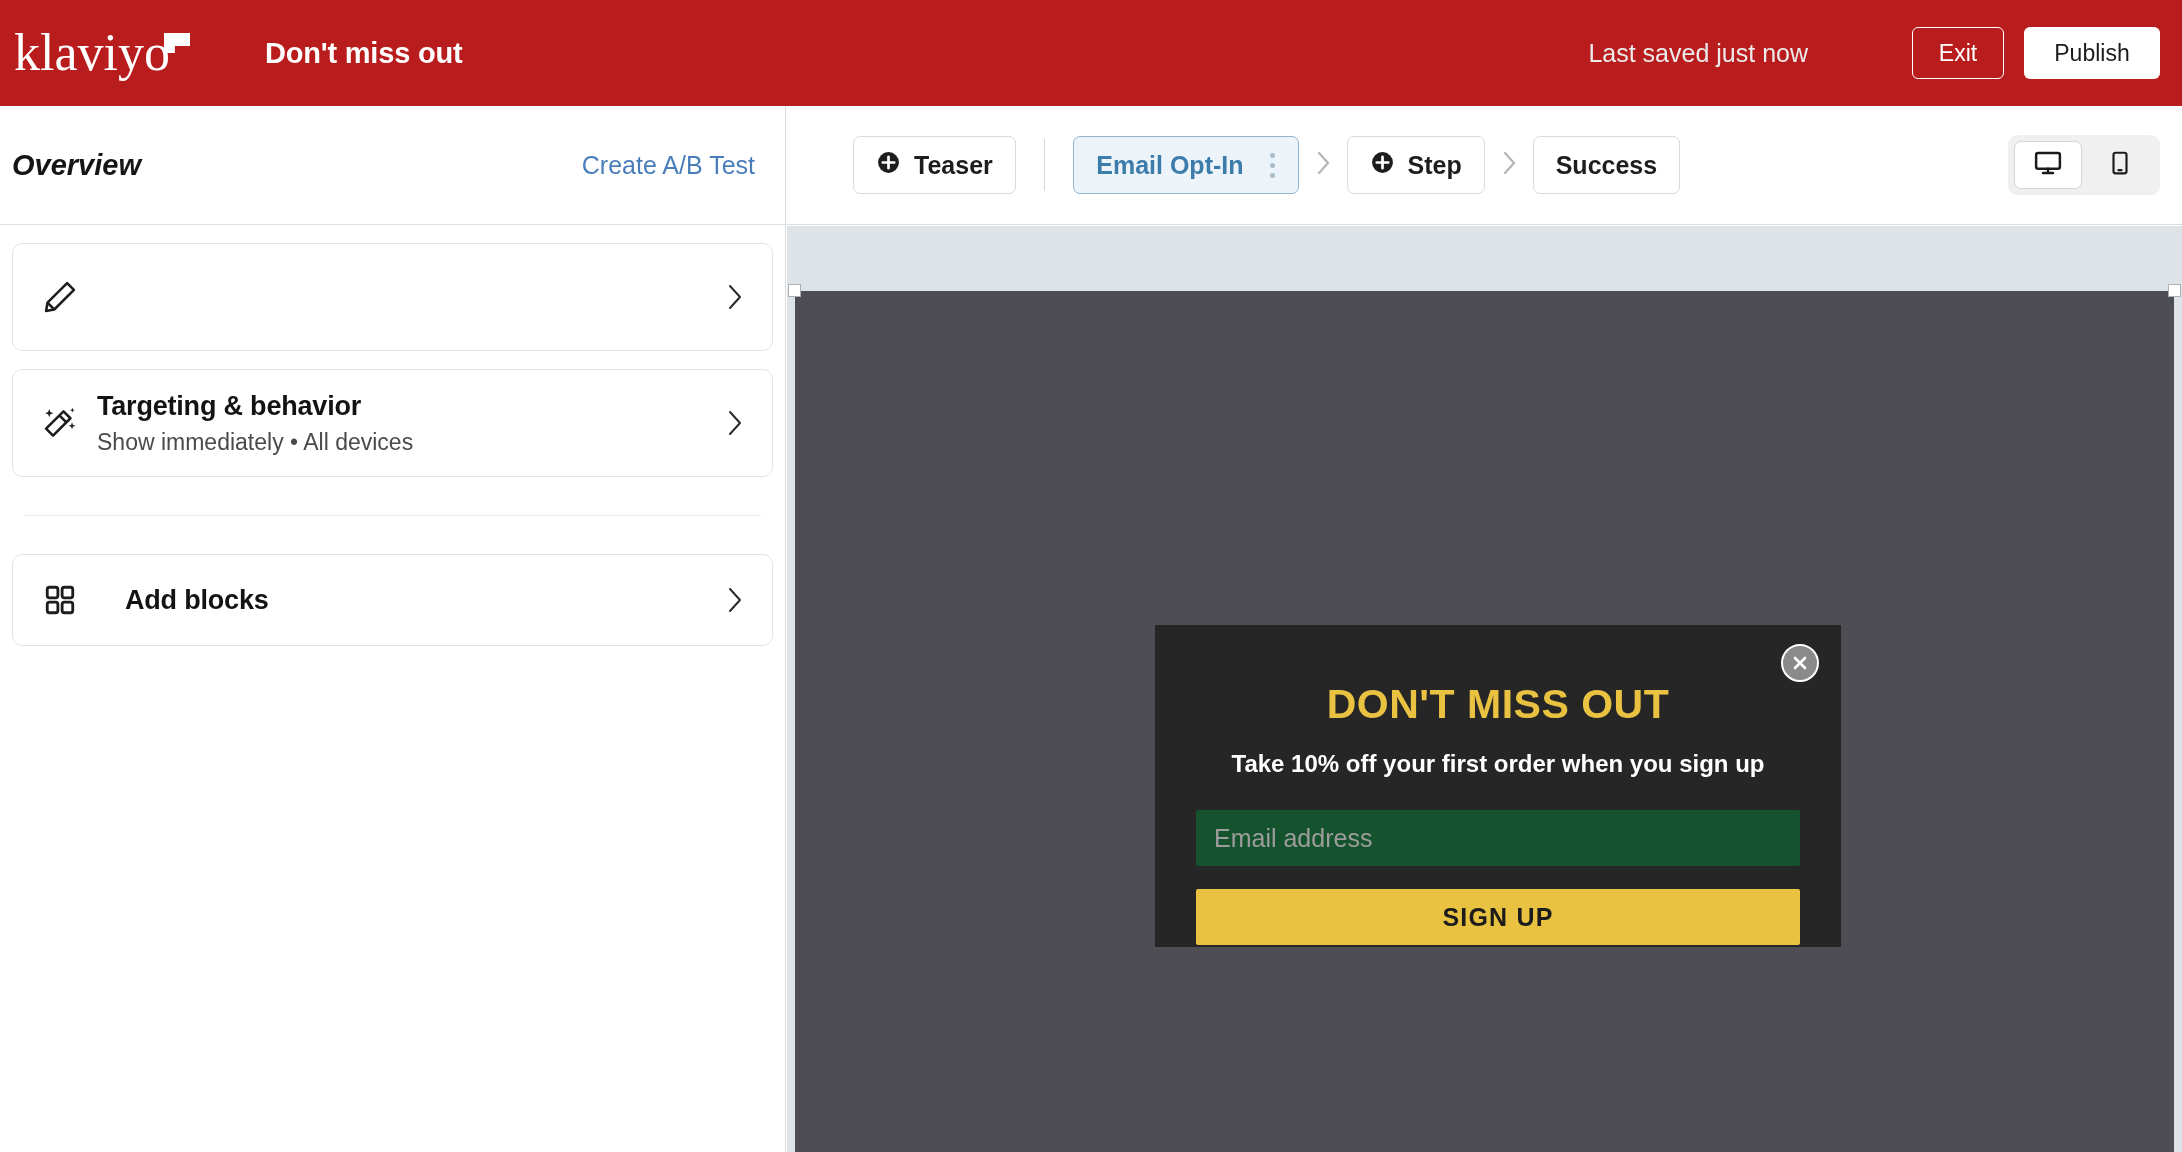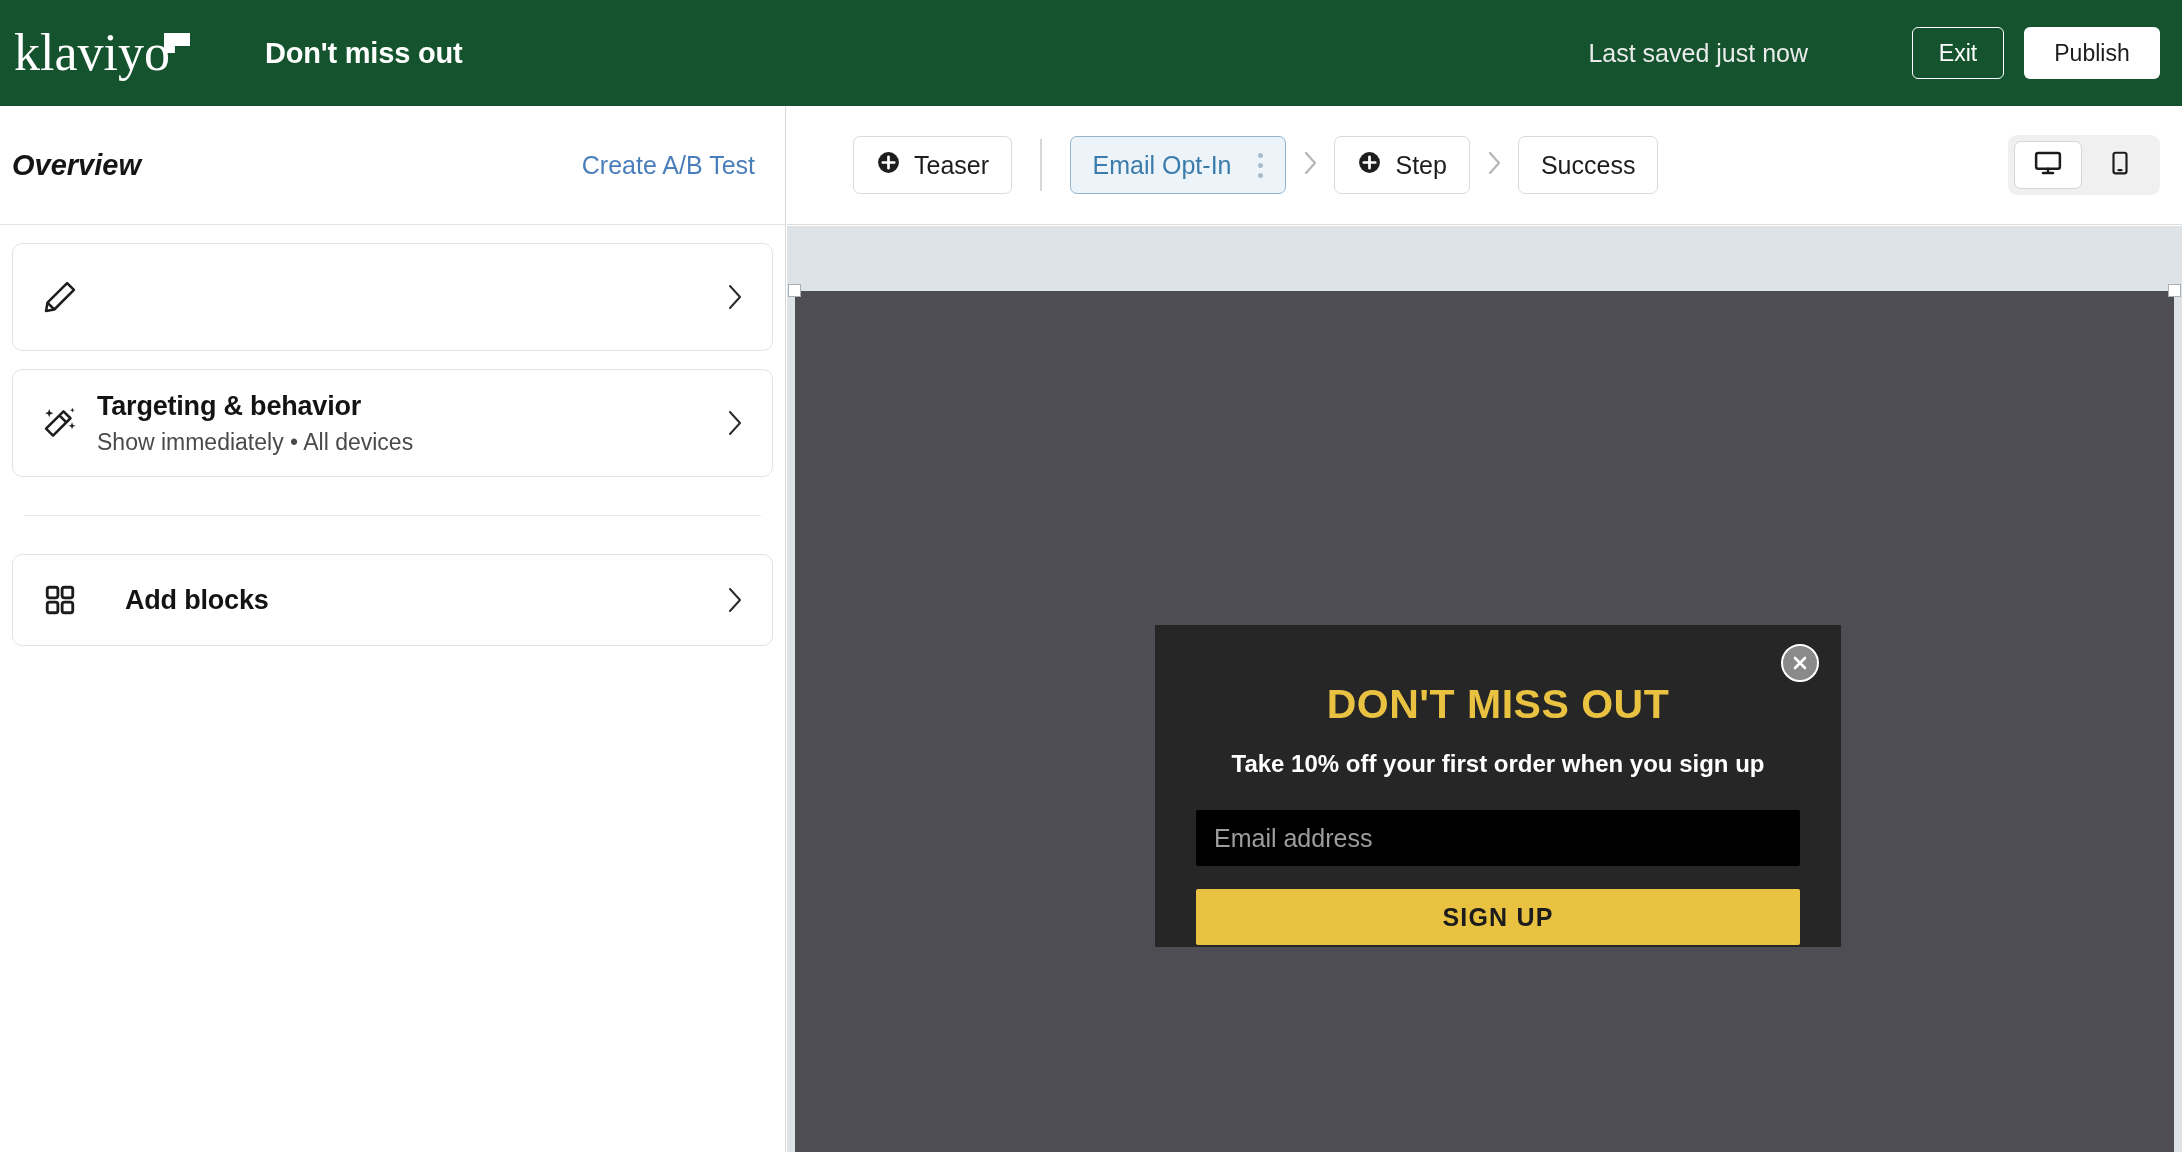--- a/index.html
+++ b/index.html
@@ -7,21 +7,21 @@
     width: 2182px; height: 1152px;
     font-family: "Liberation Sans", sans-serif;
     background: #ffffff;
     overflow: hidden;
   }
 
   
   .topbar {
     position: absolute; left: 0; top: 0;
     width: 2182px; height: 106px;
-    background: #14532d;
+    background: #b91c1c;
     display: flex; align-items: center;
   }
   .logo-wrap {
     display: flex; align-items: flex-start;
     margin-left: 14px;
   }
   .logo-text {
     font-family: "Liberation Serif", serif;
     font-size: 52px; line-height: 52px;
     color: #ffffff; letter-spacing: 0px;
@@ -131,20 +131,21 @@
     height: 119px; border-bottom: 1px solid #dcdcdc;
     display: flex; align-items: center;
     padding-left: 66px; padding-right: 22px;
   }
   .chip {
     height: 58px; border: 1px solid #dadada; border-radius: 7px;
     background: #ffffff;
     display: flex; align-items: center; padding: 0 22px;
     font-size: 25px; color: #1d1d1d; cursor: pointer;
     white-space: nowrap;
+    font-weight: bold;
   }
   .chip-active {
     background: #ecf3f9; border: 1.5px solid #93b4cd; color: #3c7cab;
     padding-right: 12px;
   }
   .plus-icon { margin-right: 13px; flex: none; }
   .vbar { width: 1.5px; height: 52px; background: #d6d6d6; margin: 0 28px; }
   .chev-sep { margin: 0 14px; flex: none; }
   .dots {
     margin-left: 16px; width: 26px; height: 40px;
@@ -197,21 +198,21 @@
     margin-top: 56px; text-align: center;
     color: #eac241; font-size: 41px; font-weight: bold;
     letter-spacing: 0.5px;
   }
   .popup-sub {
     margin-top: 22px; text-align: center;
     color: #ffffff; font-size: 24px; font-weight: bold;
   }
   .popup-input {
     margin: 32px auto 0 auto; width: 604px; height: 56px;
-    background: #000000; border: none; border-radius: 2px;
+    background: #14532d; border: none; border-radius: 2px;
     font-size: 25px; color: #9d9d9d; padding: 0 18px;
     font-family: "Liberation Sans", sans-serif;
     display: flex; align-items: center;
   }
   .popup-btn {
     margin: 23px auto 0 auto; width: 604px; height: 56px;
     background: #eac241; border: none; border-radius: 2px;
     color: #1c1c1c; font-size: 25px; font-weight: bold;
     letter-spacing: 1.2px;
     font-family: "Liberation Sans", sans-serif;

